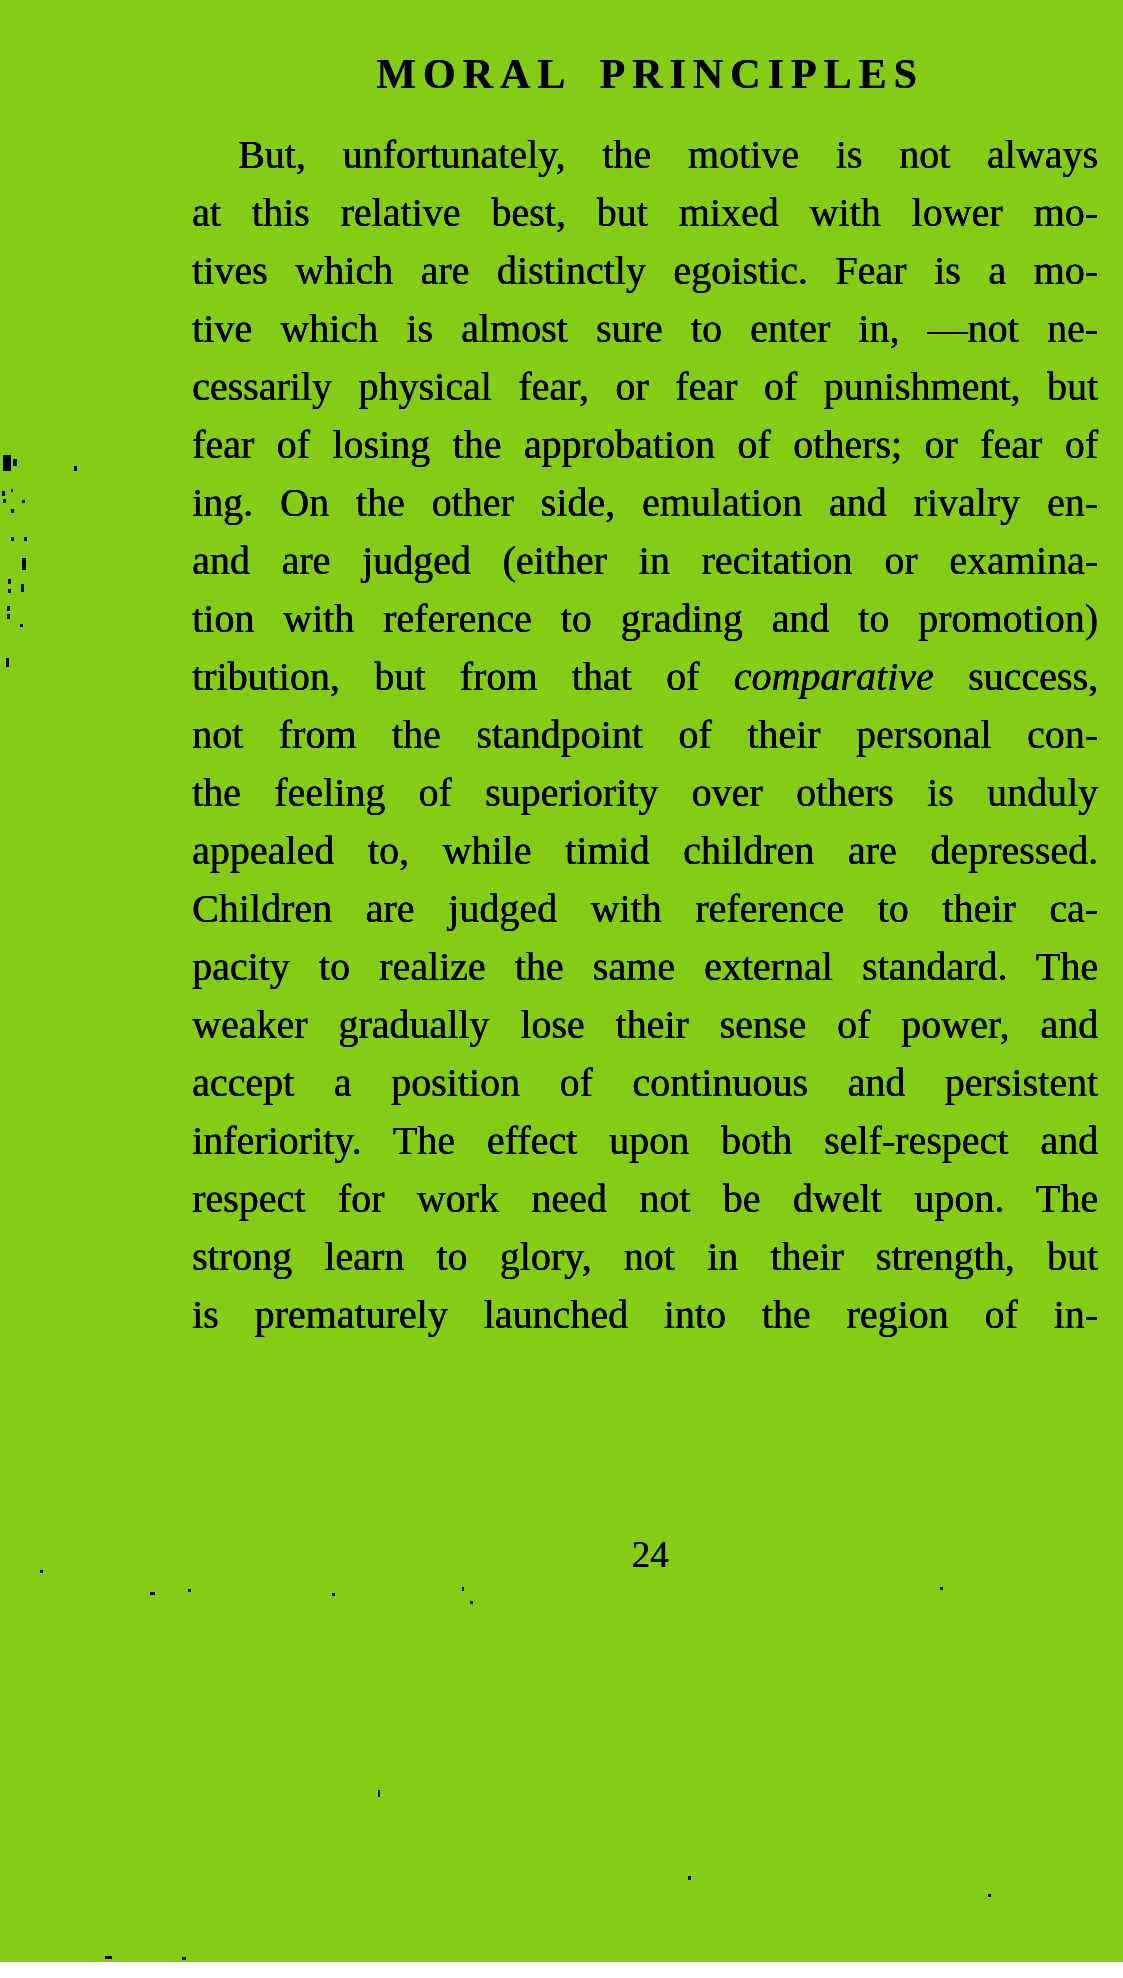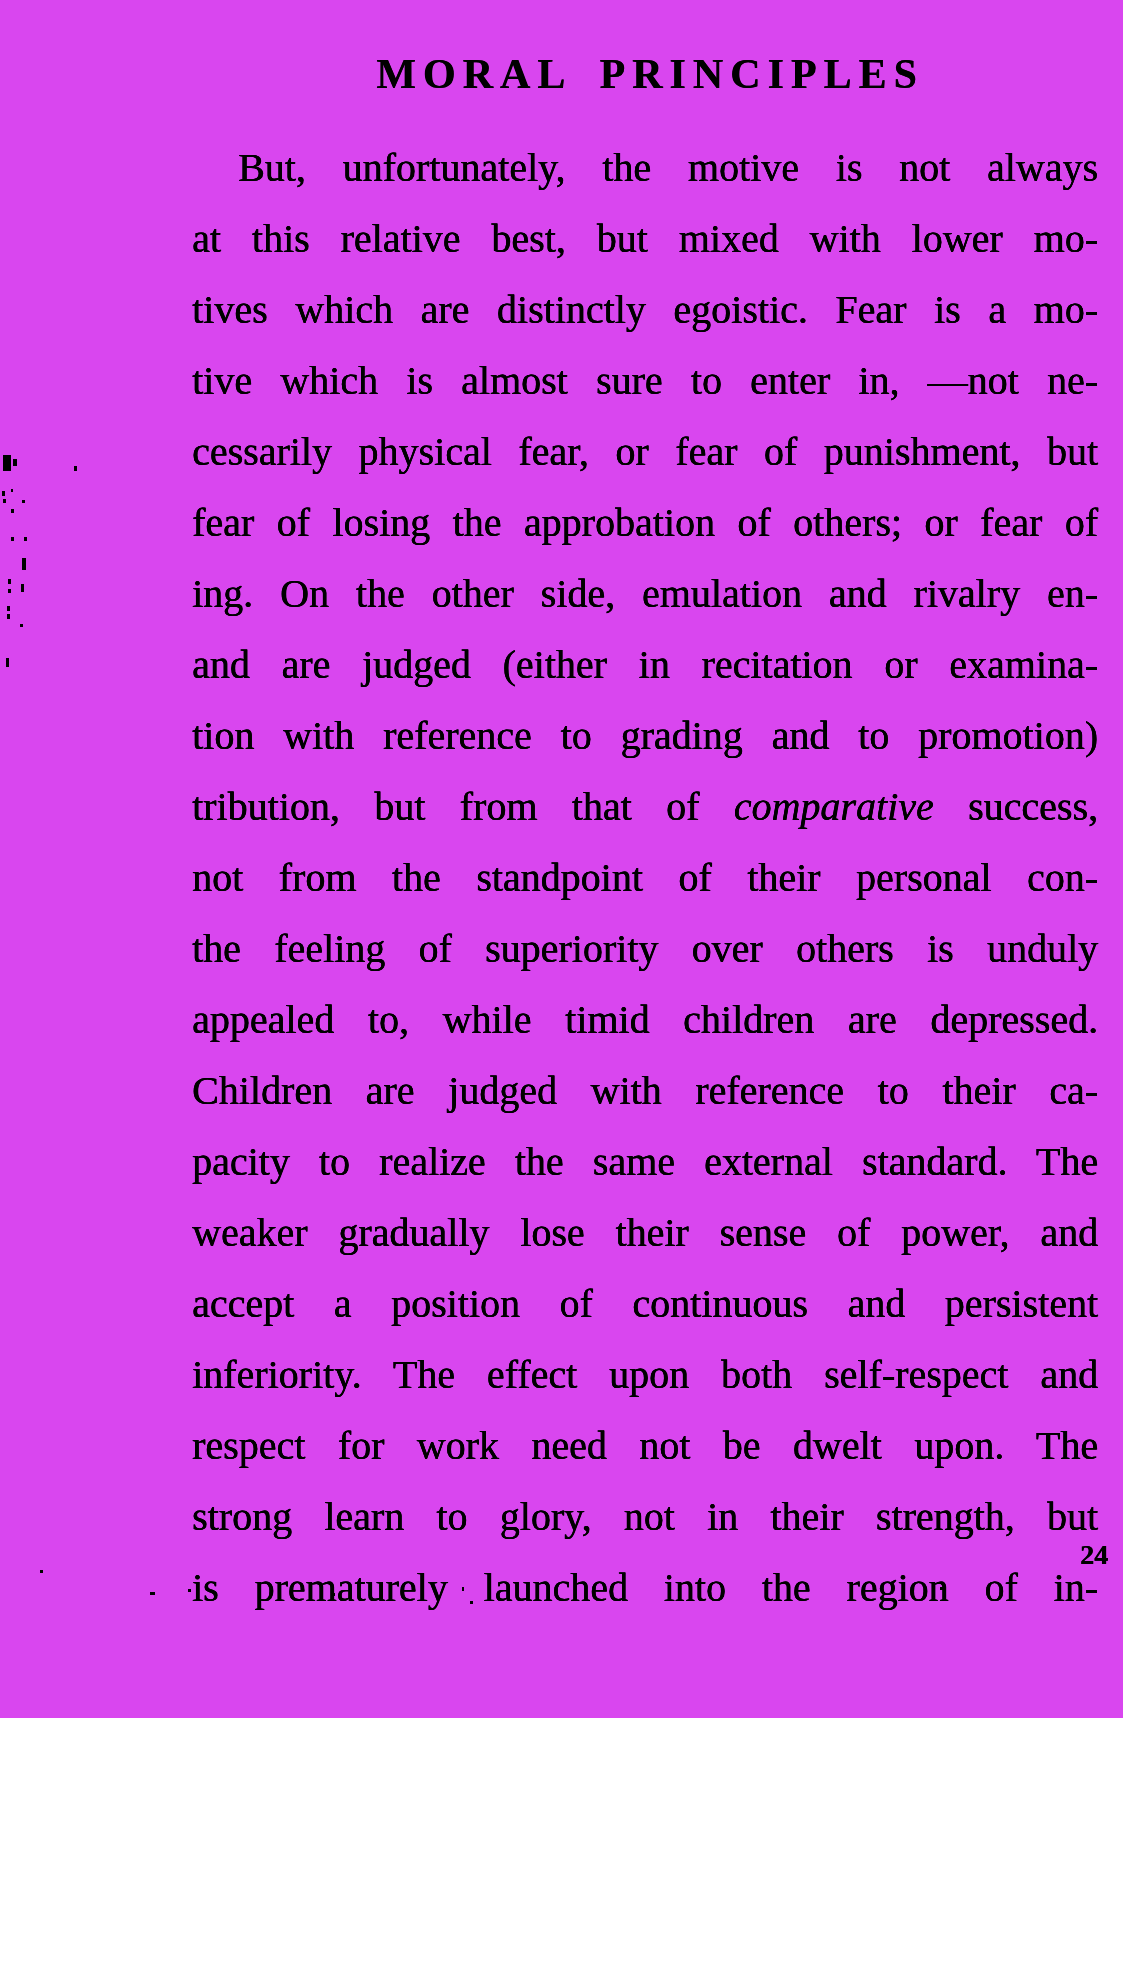--- a/index.html
+++ b/index.html
@@ -3,22 +3,22 @@
 <meta charset="utf-8">
 <style>
   html, body {
     margin: 0;
     padding: 0;
     background: #ffffff;
   }
   .page {
     position: relative;
     width: 1123px;
-    height: 1718px;
-    background: #d946ef;
+    height: 1962px;
+    background: #84cc16;
     overflow: hidden;
     font-family: "Liberation Serif", "DejaVu Serif", serif;
     color: #000000;
   }
   .running-head {
     position: absolute;
     left: 192px;
     top: 45px;
     width: 916px;
     line-height: 58px;
@@ -37,37 +37,36 @@
     width: 906px;
     font-size: 40px;
     line-height: 58px;
     text-shadow: 0.4px 0 0 #000, 0 0.3px 0 #000;
   }
   .line {
     height: 58px;
     text-align: justify;
     text-align-last: justify;
     white-space: normal;
-    margin-top: 13px;
   }
   .line.indent {
     text-indent: 46px;
   }
   .line i {
     font-style: italic;
   }
   .folio {
     position: absolute;
     left: 192px;
     top: 1526px;
     width: 916px;
-    font-size: 28px;
+    font-size: 37px;
     line-height: 58px;
-    font-weight: 700;
-    text-align: right;
+    font-weight: 400;
+    text-align: center;
     text-shadow: 0.4px 0 0 #000;
   }
   .speck {
     position: absolute;
     background: #000000;
   }
 </style>
 </head>
 <body>
 

